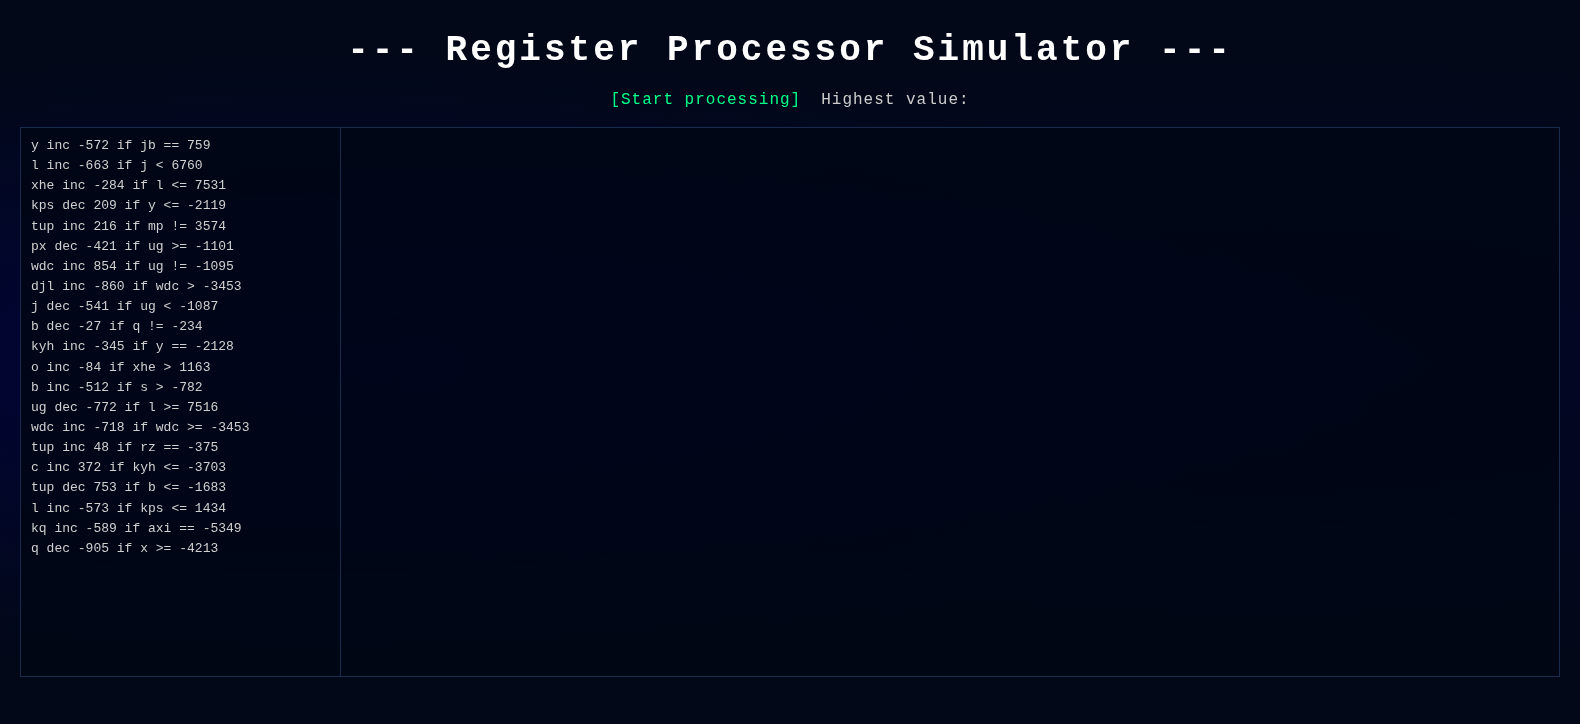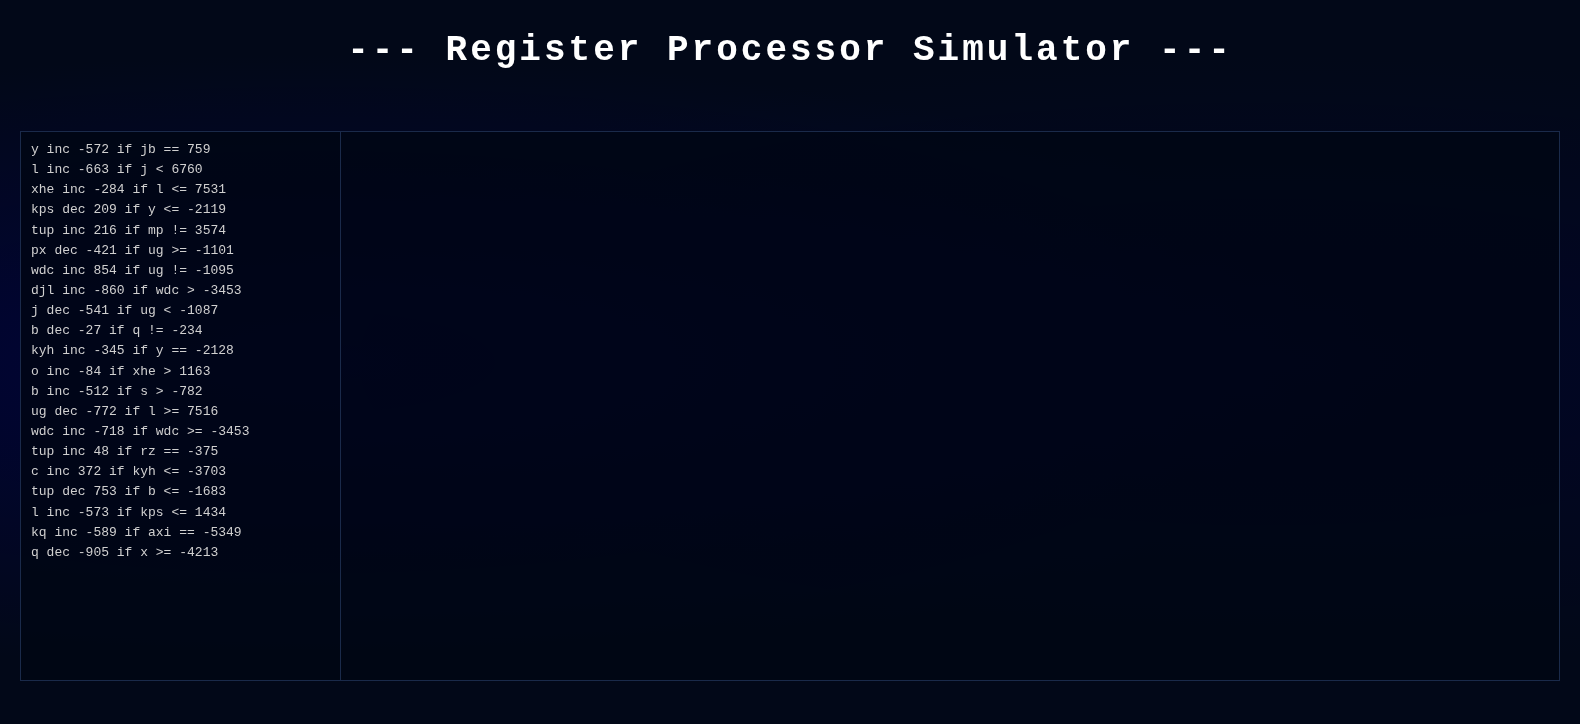--- a/index.html
+++ b/index.html
@@ -18,21 +18,20 @@
       font-family: 'Courier New', Courier, monospace;
       color: #e0e0e0;
       overflow-x: hidden;
     }
 
     .page-container {
       display: flex;
       flex-direction: column;
       align-items: center;
       padding-top: 30px;
-      gap: 40px;
     }
 
     .title {
       font-size: 36px;
       color: #ffffff;
       letter-spacing: 3px;
       margin-bottom: 20px;
       font-family: 'Courier New', Courier, monospace;
     }
 
@@ -116,19 +115,23 @@
     }
   </style>
 </head>
 <body>
 
 <div class="page-container">
 
   <h1 class="title">--- Register Processor Simulator ---</h1>
 
 
+  <div class="controls-row">
+    <button class="start-button">[Start processing]</button>
+    <span class="highest-value-label">Highest value:</span>
+  </div>
 
   <div class="main-area">
     <div class="instructions-panel" id="instructions-panel"><div>y inc -572 if jb == 759</div><div>l inc -663 if j &lt; 6760</div><div>xhe inc -284 if l &lt;= 7531</div><div>kps dec 209 if y &lt;= -2119</div><div>tup inc 216 if mp != 3574</div><div>px dec -421 if ug &gt;= -1101</div><div>wdc inc 854 if ug != -1095</div><div>djl inc -860 if wdc &gt; -3453</div><div>j dec -541 if ug &lt; -1087</div><div>b dec -27 if q != -234</div><div>kyh inc -345 if y == -2128</div><div>o inc -84 if xhe &gt; 1163</div><div>b inc -512 if s &gt; -782</div><div>ug dec -772 if l &gt;= 7516</div><div>wdc inc -718 if wdc &gt;= -3453</div><div>tup inc 48 if rz == -375</div><div>c inc 372 if kyh &lt;= -3703</div><div>tup dec 753 if b &lt;= -1683</div><div>l inc -573 if kps &lt;= 1434</div><div>kq inc -589 if axi == -5349</div><div>q dec -905 if x &gt;= -4213</div></div>
     <div class="output-panel"></div>
   </div>
 
 </div>
 
 </body></html>

